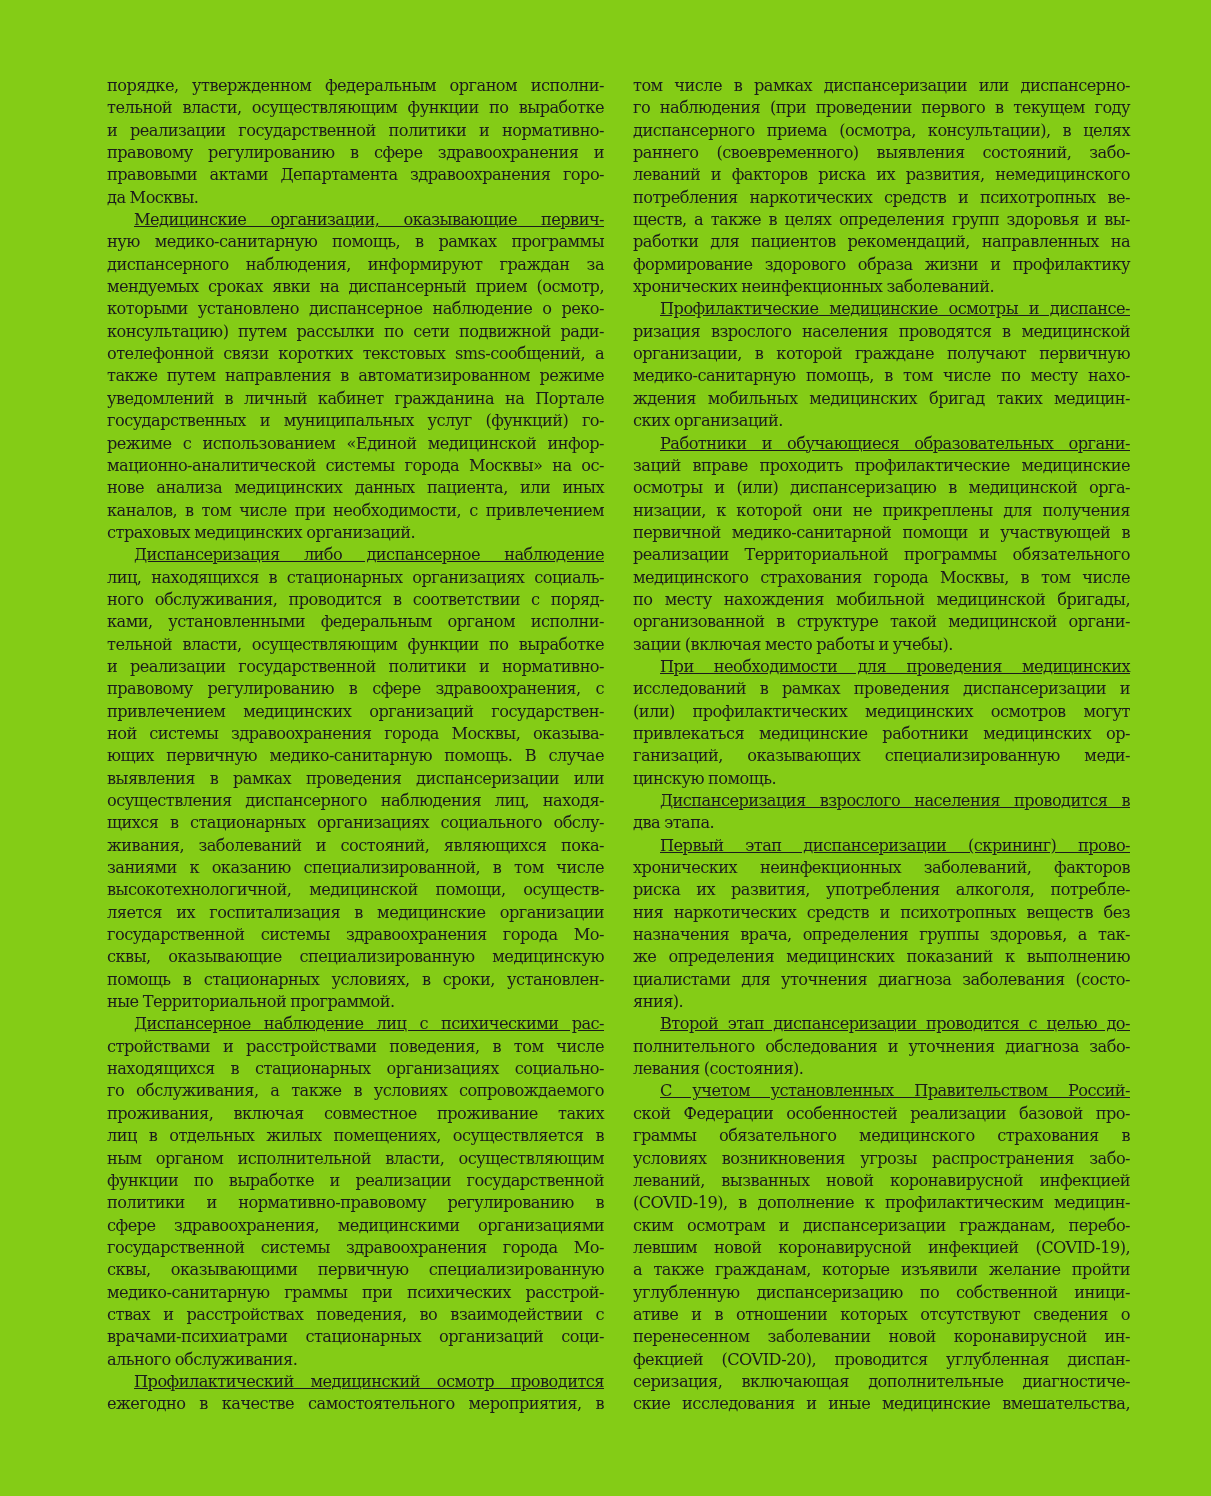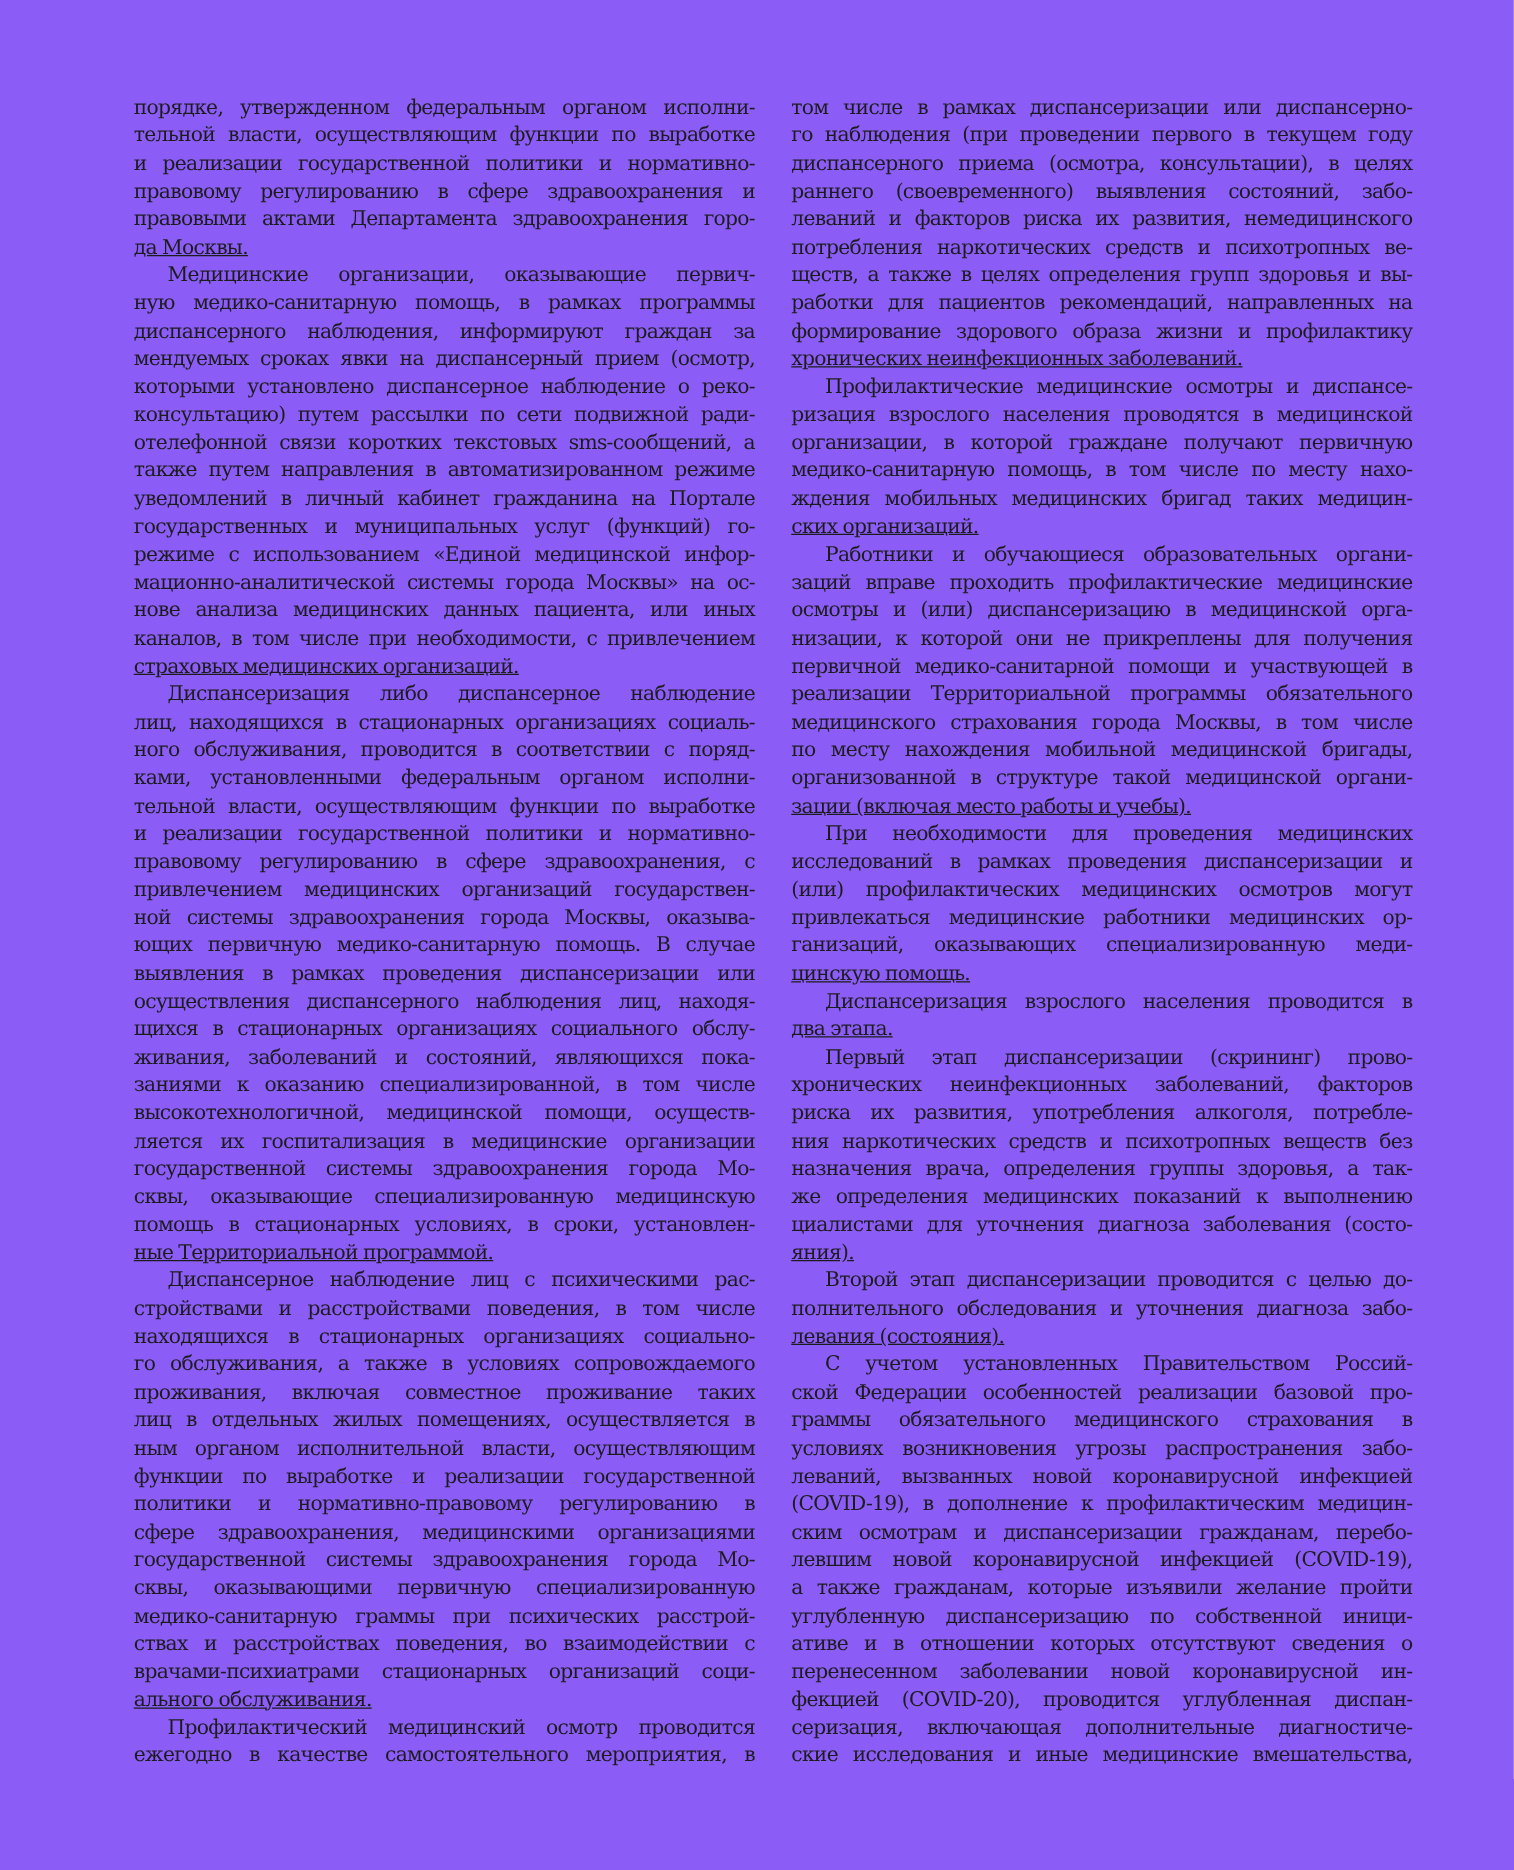--- a/index.html
+++ b/index.html
@@ -1,35 +1,35 @@
 <!DOCTYPE html>
 <html><head>
 <meta charset="utf-8">
 <style>
   html, body { margin: 0; padding: 0; background: #ffffff; }
   body { width: 1211px; height: 1496px; position: relative; overflow: hidden; }
-  .page { position: absolute; left: 0; top: 0; width: 1211px; height: 1496px; background: #8b5cf6; }
+  .page { position: absolute; left: 0; top: 0; width: 1211px; height: 1496px; background: #84cc16; }
   .col { position: absolute; top: 75px; width: 497px; }
   .col-left { left: 107px; }
   .col-right { left: 633px; }
   .line {
     display: block;
     height: 22.35px;
     line-height: 22.35px;
     font-family: "DejaVu Serif", "Liberation Serif", serif;
     font-size: 16.2px;
     color: #1c1c1c;
     white-space: nowrap;
     text-align: justify;
     text-align-last: justify;
     letter-spacing: -0.55px;
     word-spacing: -0.5px;
   }
-  .line.first { text-indent: 27px; }
-  .line.last { text-align-last: left; text-decoration: underline; }
+  .line.first { text-indent: 27px; text-decoration: underline; }
+  .line.last { text-align-last: left; }
 </style>
 </head>
 <body>
 
 <div class="page">
   <div class="col col-left">
       <div class="paragraph">
         <span class="line">порядке, утвержденном федеральным органом исполни-</span>
         <span class="line">тельной власти, осуществляющим функции по выработке</span>
         <span class="line">и реализации государственной политики и нормативно-</span>

